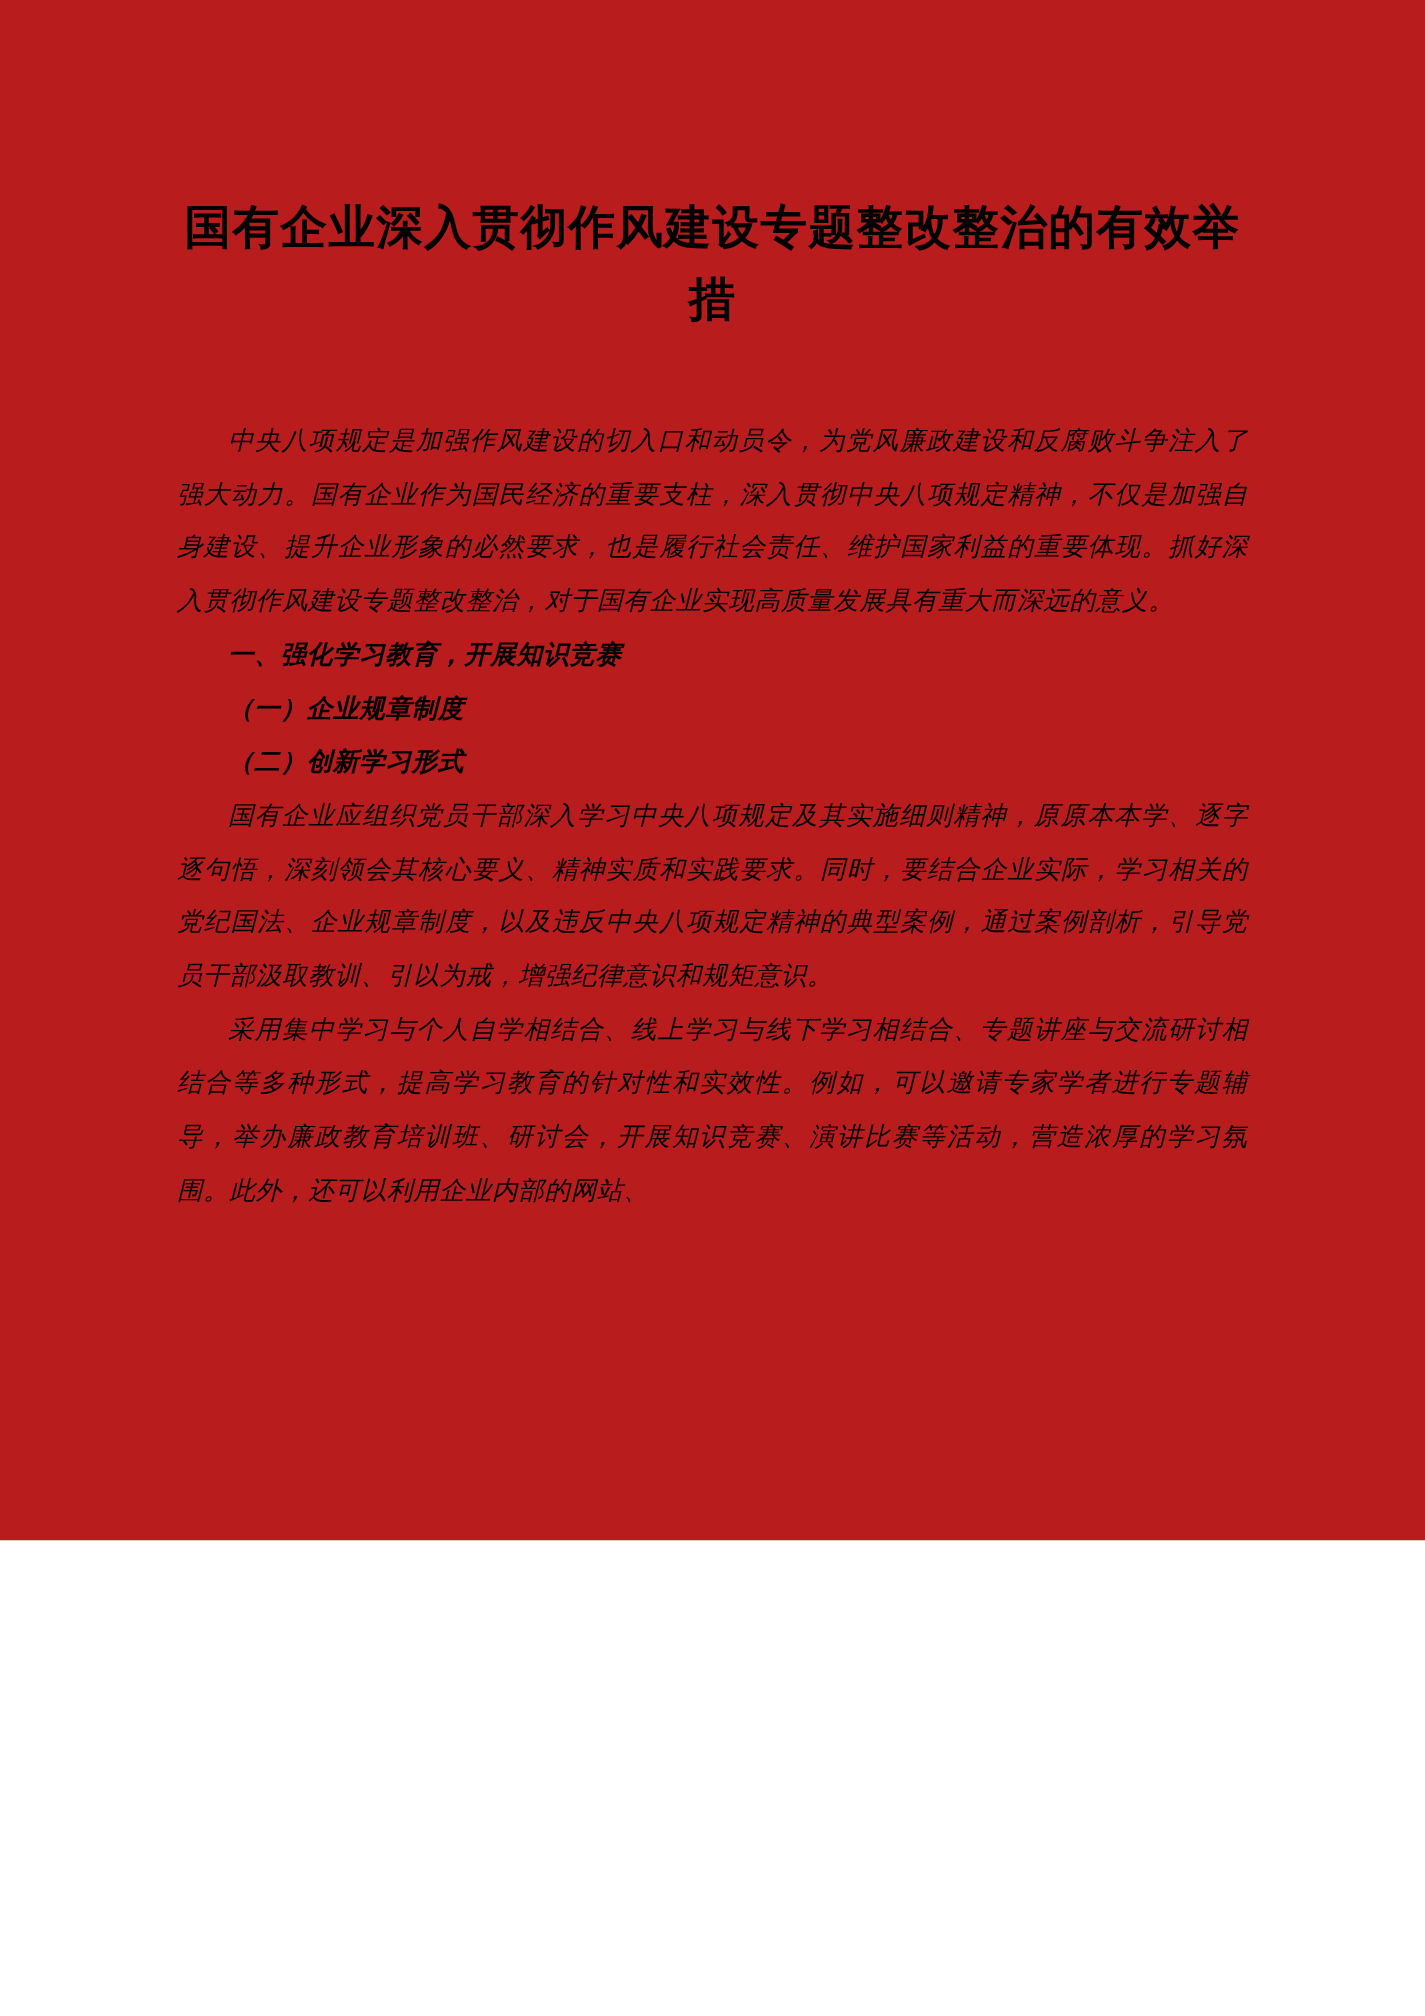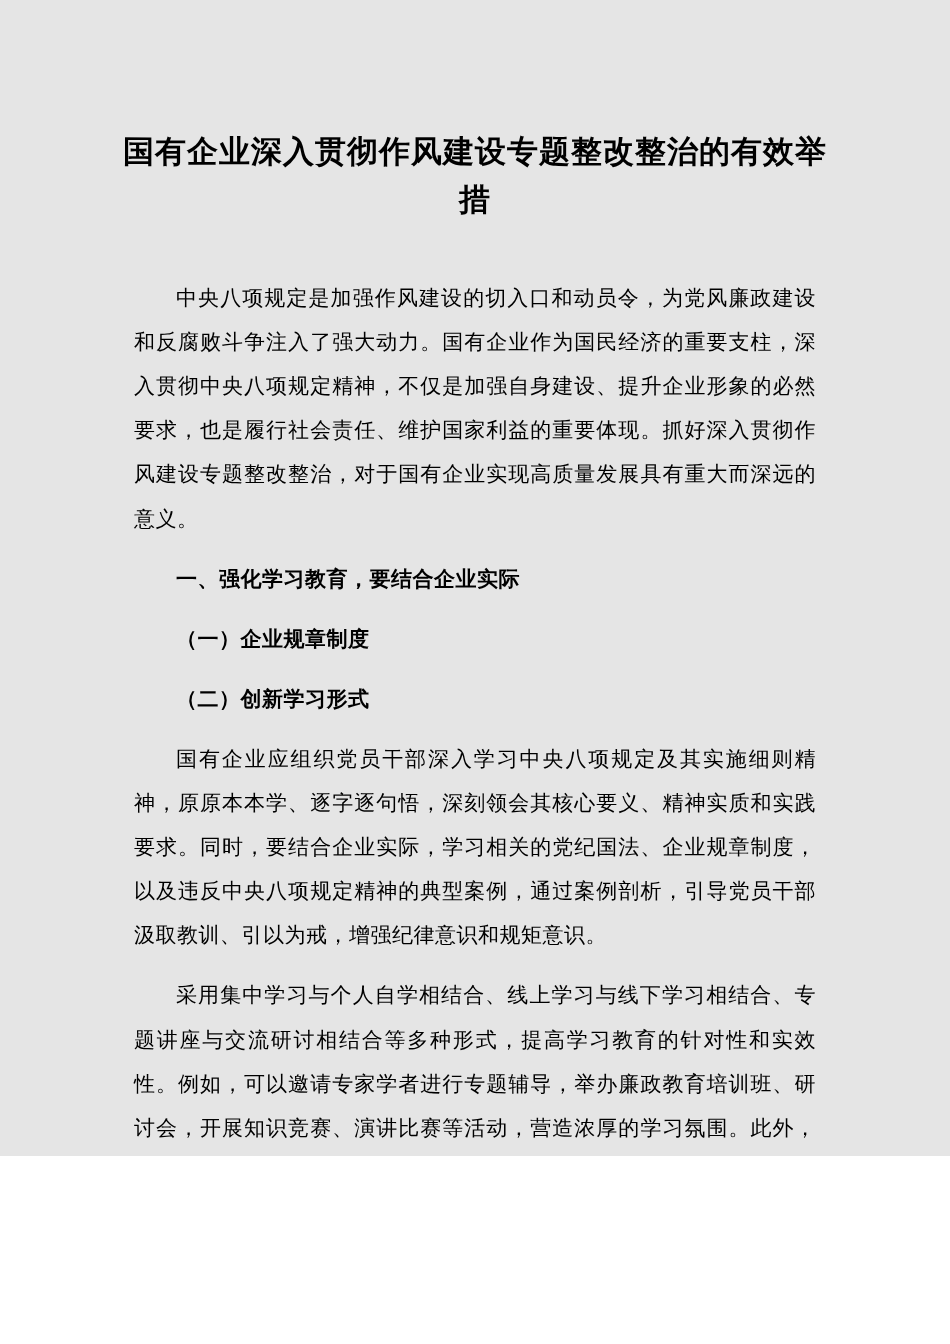--- a/index.html
+++ b/index.html
@@ -3,66 +3,67 @@
 <meta charset="utf-8">
 <style>
   html, body {
     margin: 0;
     padding: 0;
     background: #ffffff;
   }
   .page {
     position: relative;
     width: 950px;
-    height: 1156px;
+    height: 1027px;
     margin: 0 auto;
-    background: #e5e5e5;
+    background: #b91c1c;
     box-sizing: border-box;
     padding: 128px 118px 80px 118px;
     overflow: hidden;
     font-family: "Liberation Serif", "DejaVu Serif", serif;
     color: #000000;
   }
   .doc-title {
     margin: 0 0 52px 0;
     font-size: 31px;
     line-height: 1.55;
     font-weight: bold;
     text-align: center;
     letter-spacing: 1px;
     font-family: "Liberation Serif", "DejaVu Serif", serif;
   }
   .para {
-    margin: 16px;
-    font-size: 21px;
+    margin: 0;
+    font-size: 17px;
     line-height: 2.1;
     text-indent: 2em;
     text-align: justify;
     letter-spacing: 0.5px;
     font-family: "Liberation Serif", "DejaVu Serif", serif;
+    font-style: italic;
   }
   .para.heading-1 {
     font-weight: bold;
     font-family: "Liberation Sans", "DejaVu Sans", sans-serif;
     letter-spacing: 0.5px;
   }
   .para.heading-2 {
     font-weight: bold;
     font-family: "Liberation Serif", "DejaVu Serif", serif;
   }
 </style>
 </head>
 <body>
 
 <div class="page">
   <h1 class="doc-title">国有企业深入贯彻作风建设专题整改整治的有效举措</h1>
 
   <p class="para body">中央八项规定是加强作风建设的切入口和动员令，为党风廉政建设和反腐败斗争注入了强大动力。国有企业作为国民经济的重要支柱，深入贯彻中央八项规定精神，不仅是加强自身建设、提升企业形象的必然要求，也是履行社会责任、维护国家利益的重要体现。抓好深入贯彻作风建设专题整改整治，对于国有企业实现高质量发展具有重大而深远的意义。</p>
 
-  <p class="para heading-1">一、强化学习教育，要结合企业实际</p>
+  <p class="para heading-1">一、强化学习教育，开展知识竞赛</p>
 
   <p class="para heading-2">（一）企业规章制度</p>
 
   <p class="para heading-2">（二）创新学习形式</p>
 
   <p class="para body">国有企业应组织党员干部深入学习中央八项规定及其实施细则精神，原原本本学、逐字逐句悟，深刻领会其核心要义、精神实质和实践要求。同时，要结合企业实际，学习相关的党纪国法、企业规章制度，以及违反中央八项规定精神的典型案例，通过案例剖析，引导党员干部汲取教训、引以为戒，增强纪律意识和规矩意识。</p>
 
   <p class="para body">采用集中学习与个人自学相结合、线上学习与线下学习相结合、专题讲座与交流研讨相结合等多种形式，提高学习教育的针对性和实效性。例如，可以邀请专家学者进行专题辅导，举办廉政教育培训班、研讨会，开展知识竞赛、演讲比赛等活动，营造浓厚的学习氛围。此外，还可以利用企业内部的网站、</p>
 </div>
 

